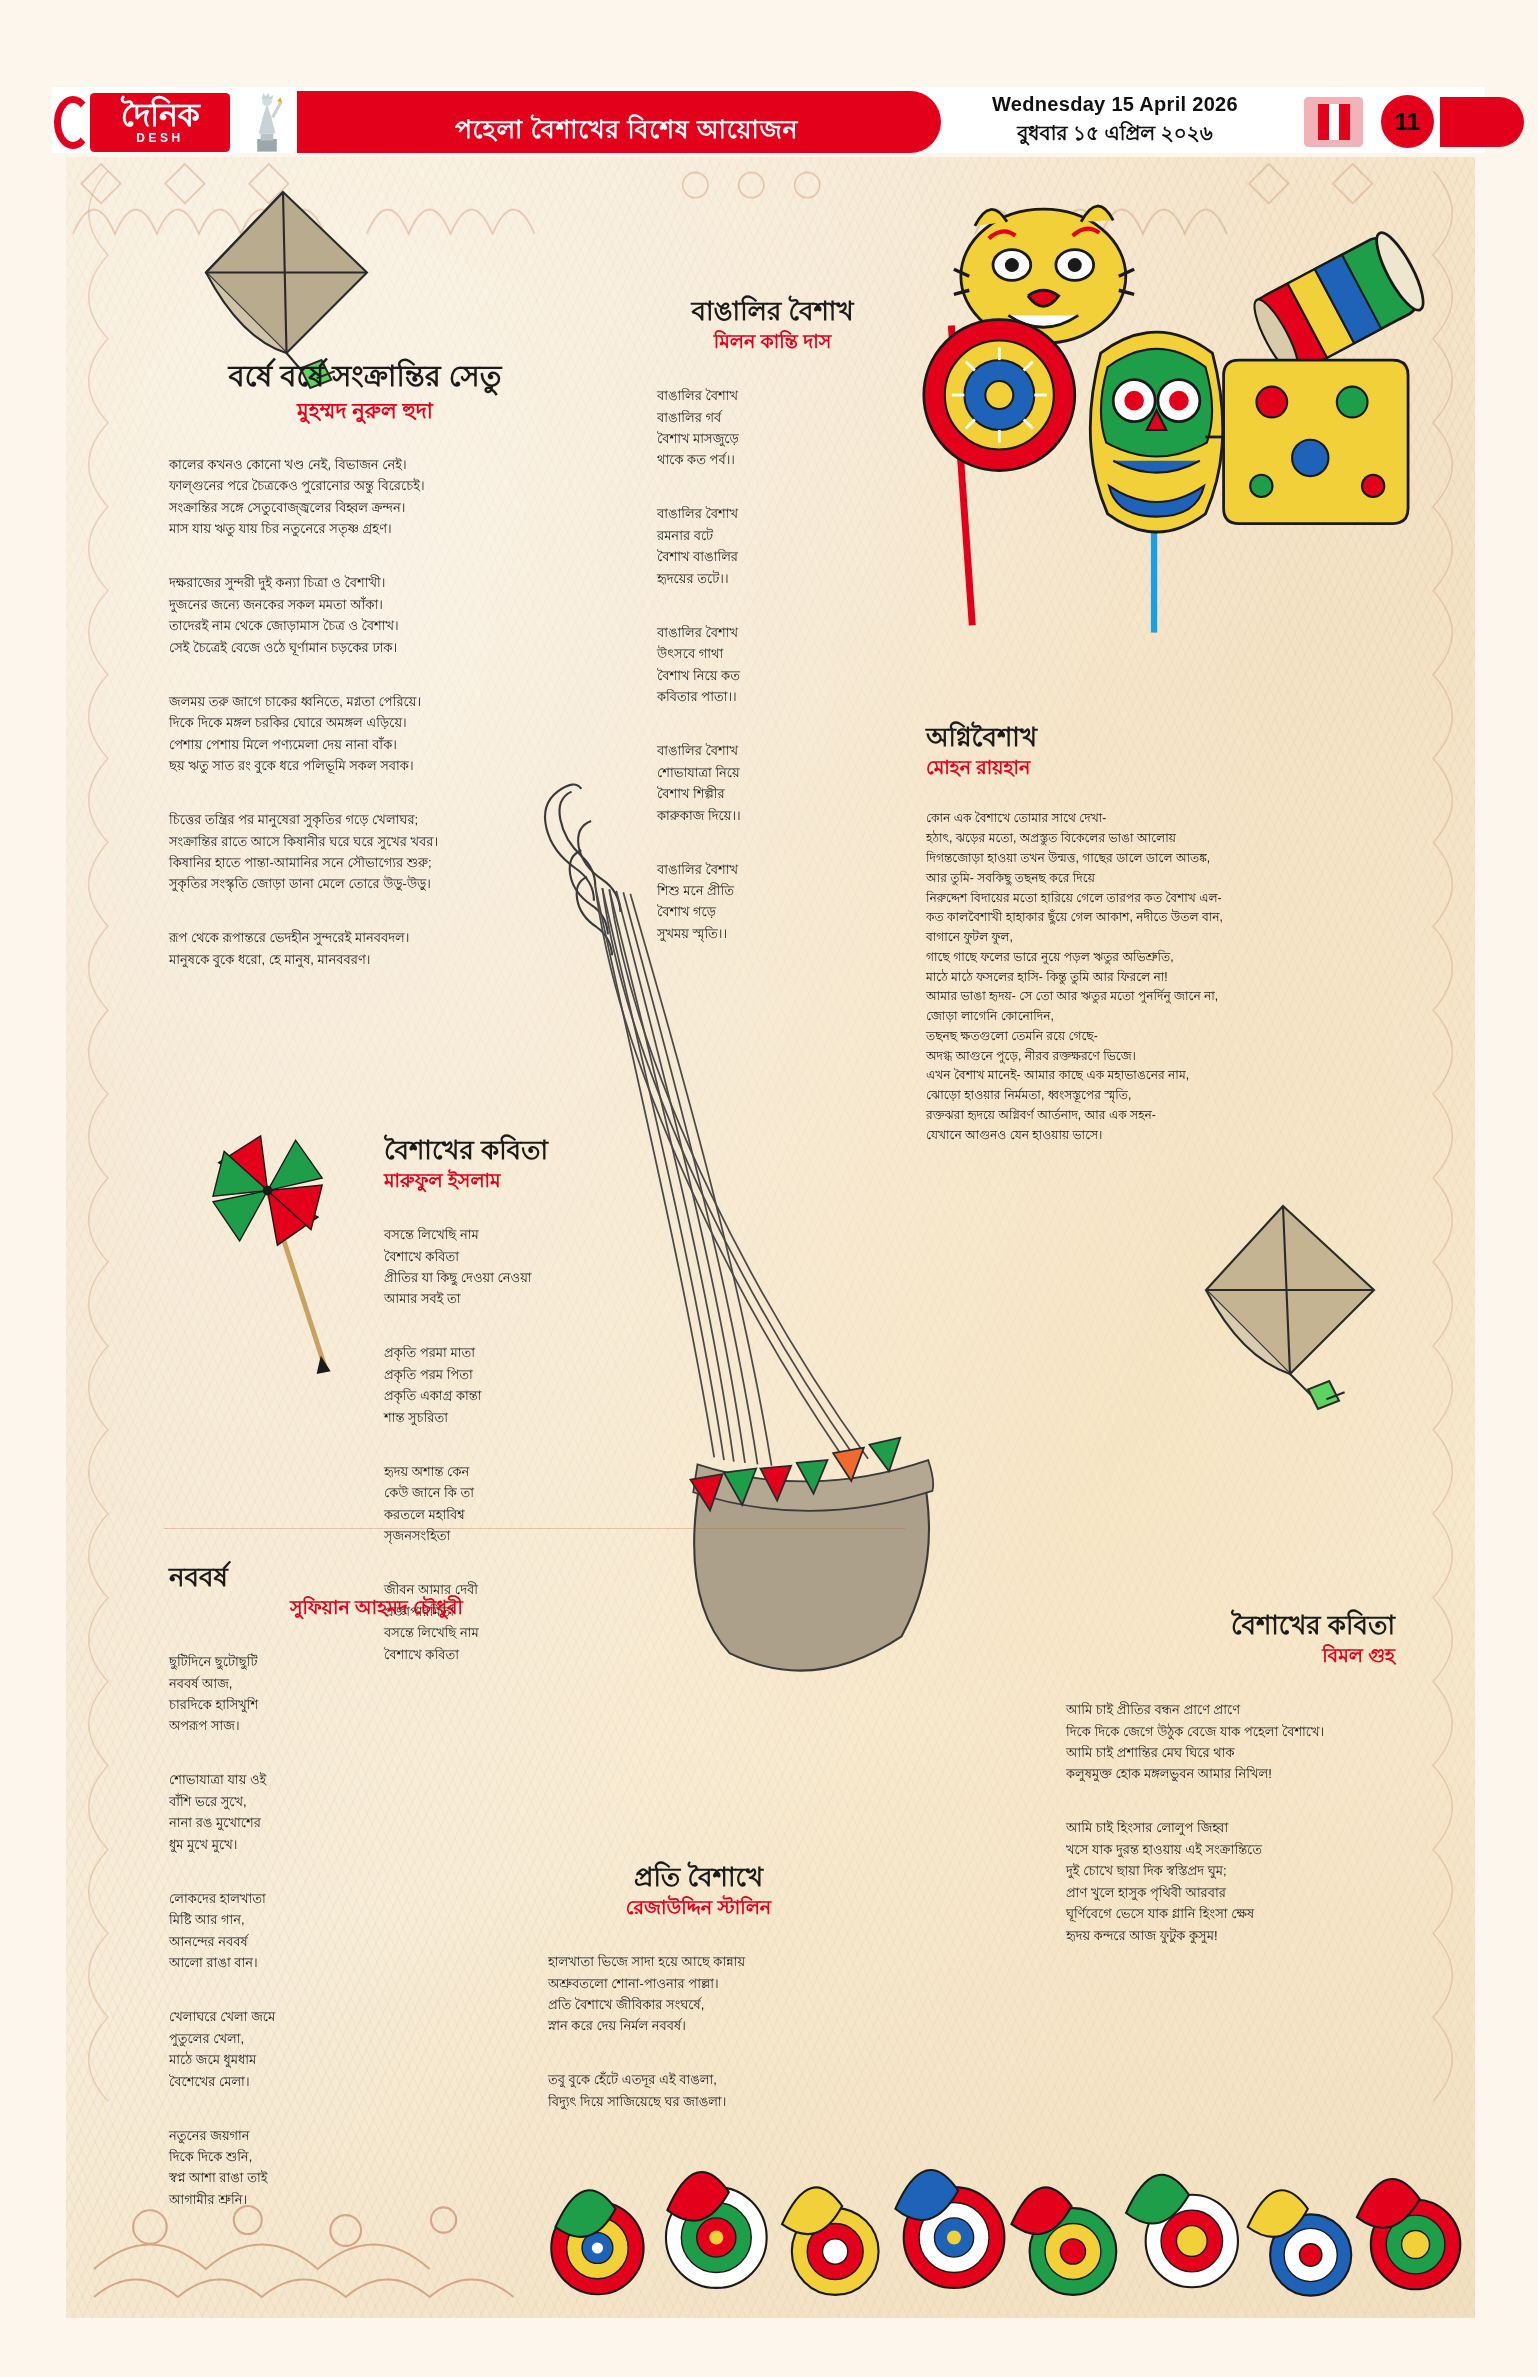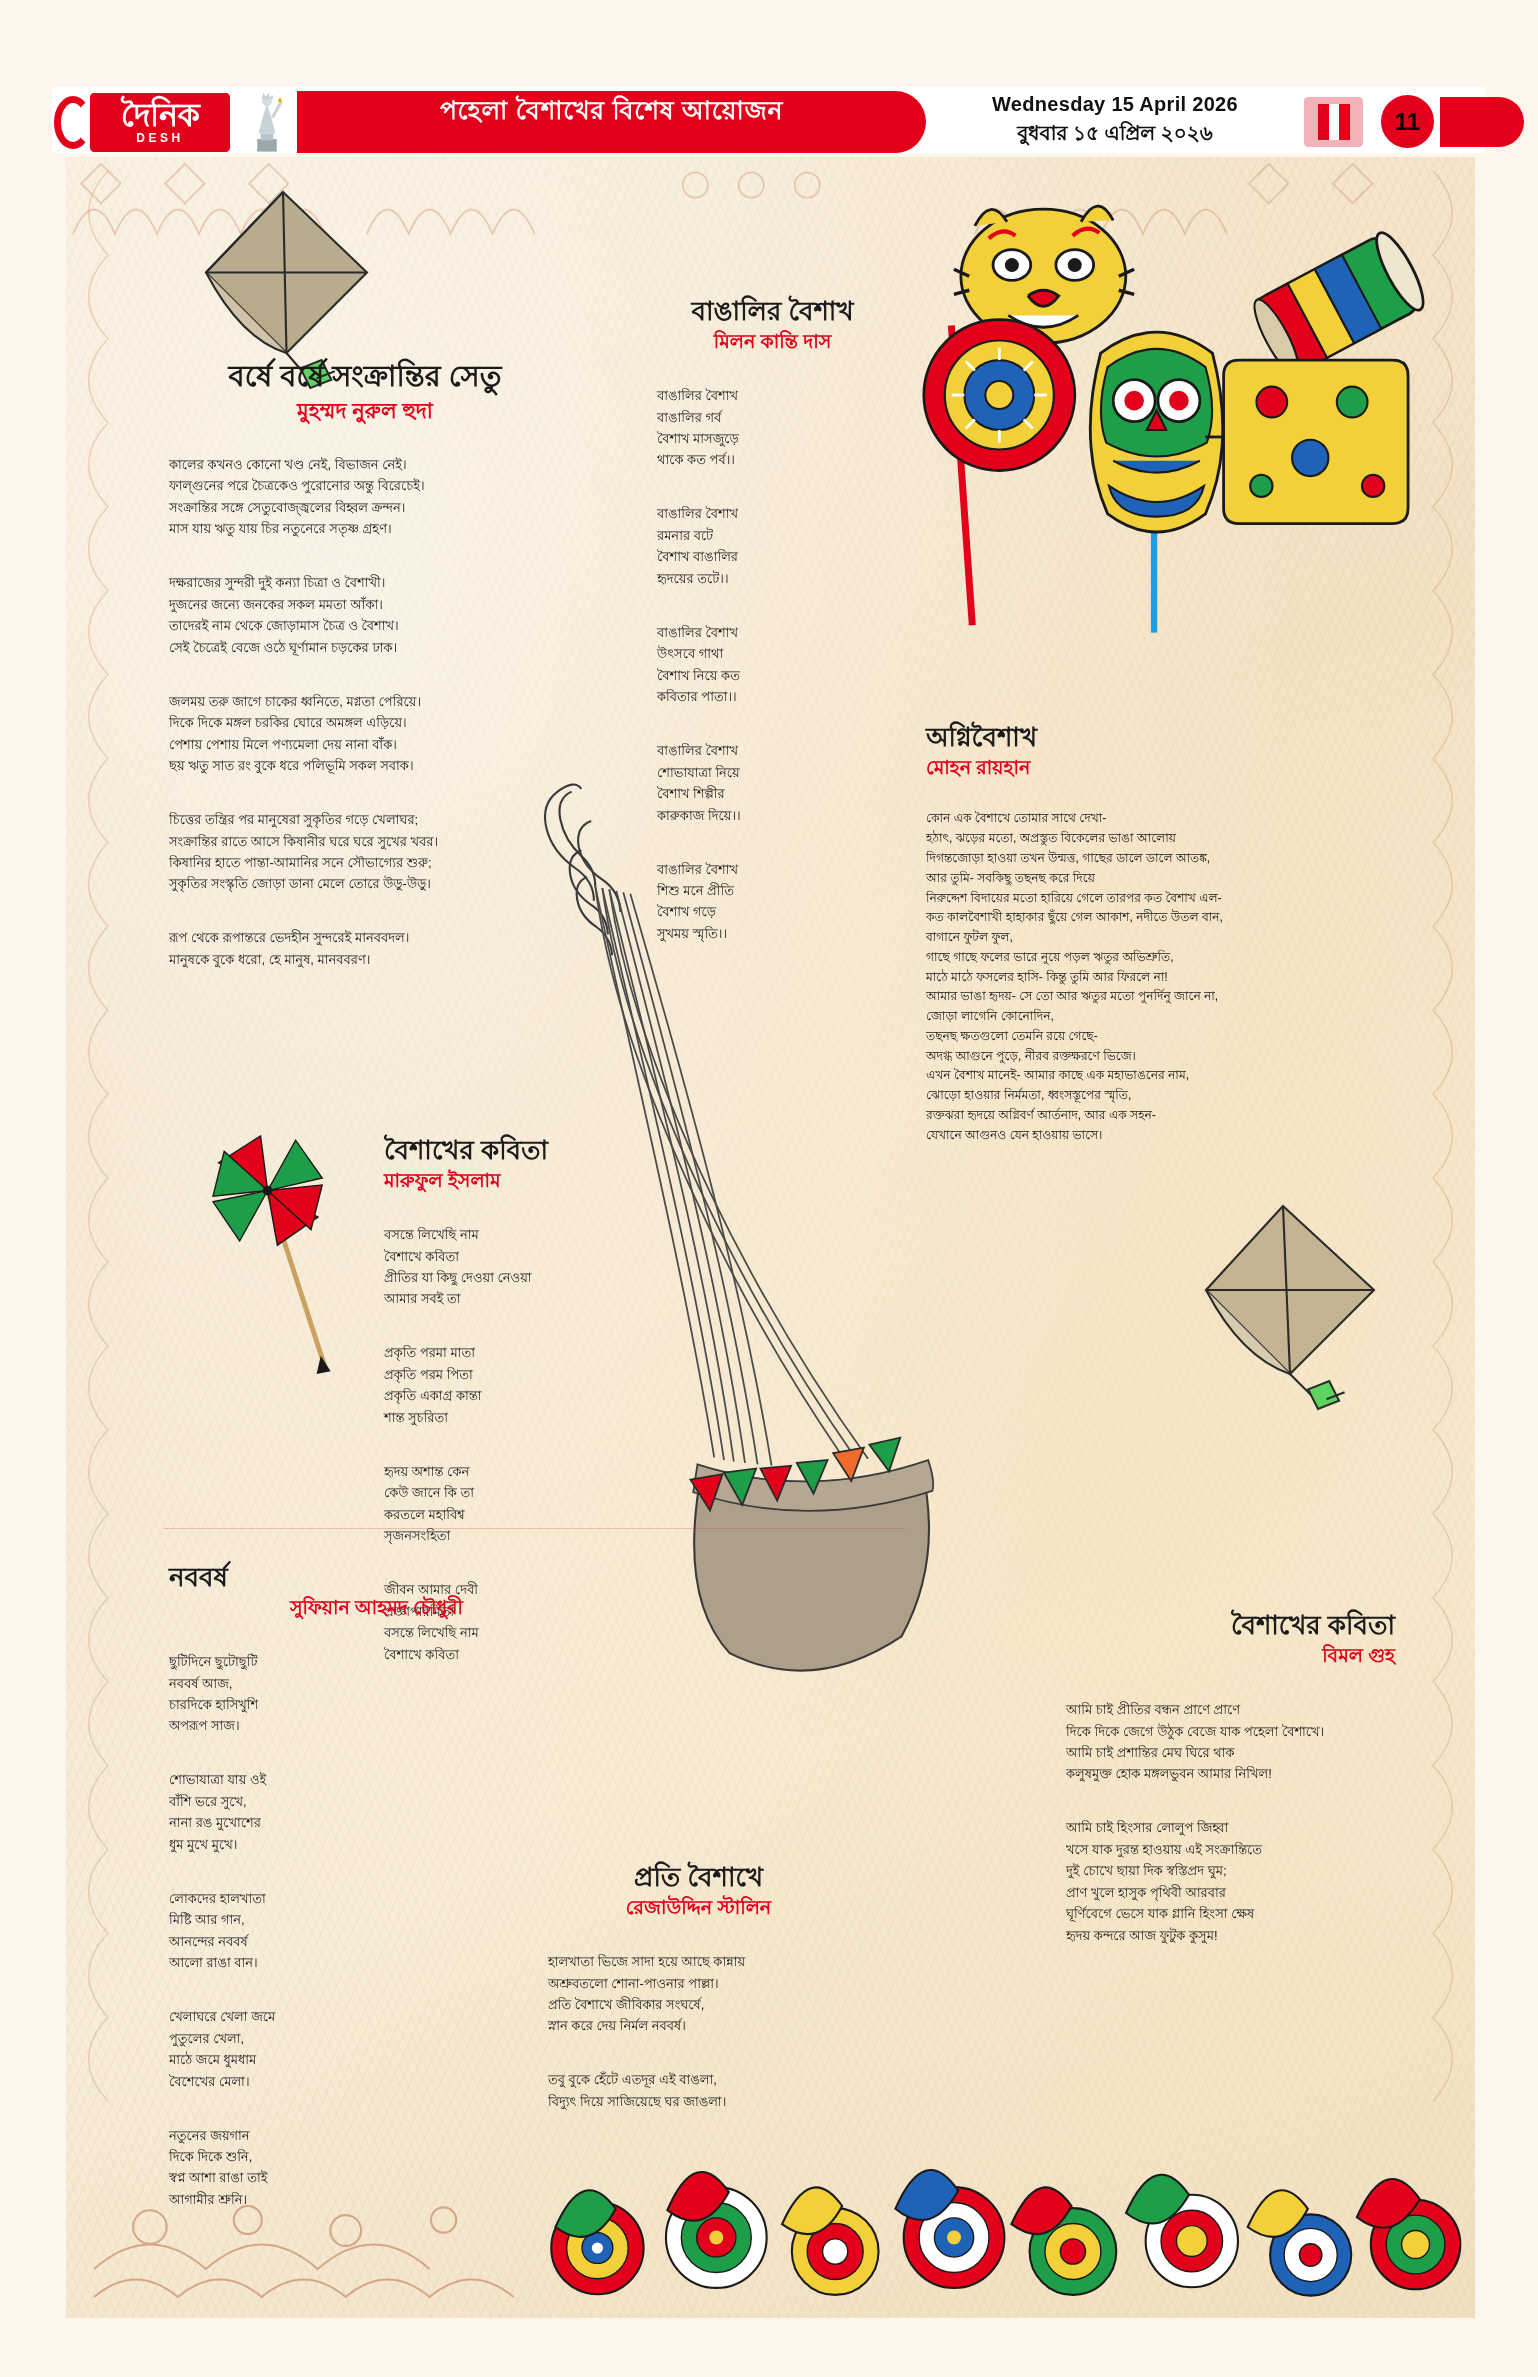--- a/index.html
+++ b/index.html
@@ -81,25 +81,26 @@
   }
   .statue-svg { display:block; }
   .mh-banner {
     position: absolute;
     left: 245px; top: 4.2px;
     width: 629px; height: 62px;
     background: #e3001b;
     border-radius: 0 31px 31px 0;
     color: #ffffff;
     display: flex;
-    align-items: flex-start;
+    align-items: flex-end;
     justify-content: center;
     font-size: 25px;
     font-weight: bold;
     letter-spacing: 0.7px;
+    padding-left: 15px;
   }
   .mh-date {
     position: absolute;
     left: 888px; top: 8.4px;
     width: 350px; height: 53px;
     display: flex;
     flex-direction: column;
     align-items: center;
     justify-content: center;
     color: #111;

